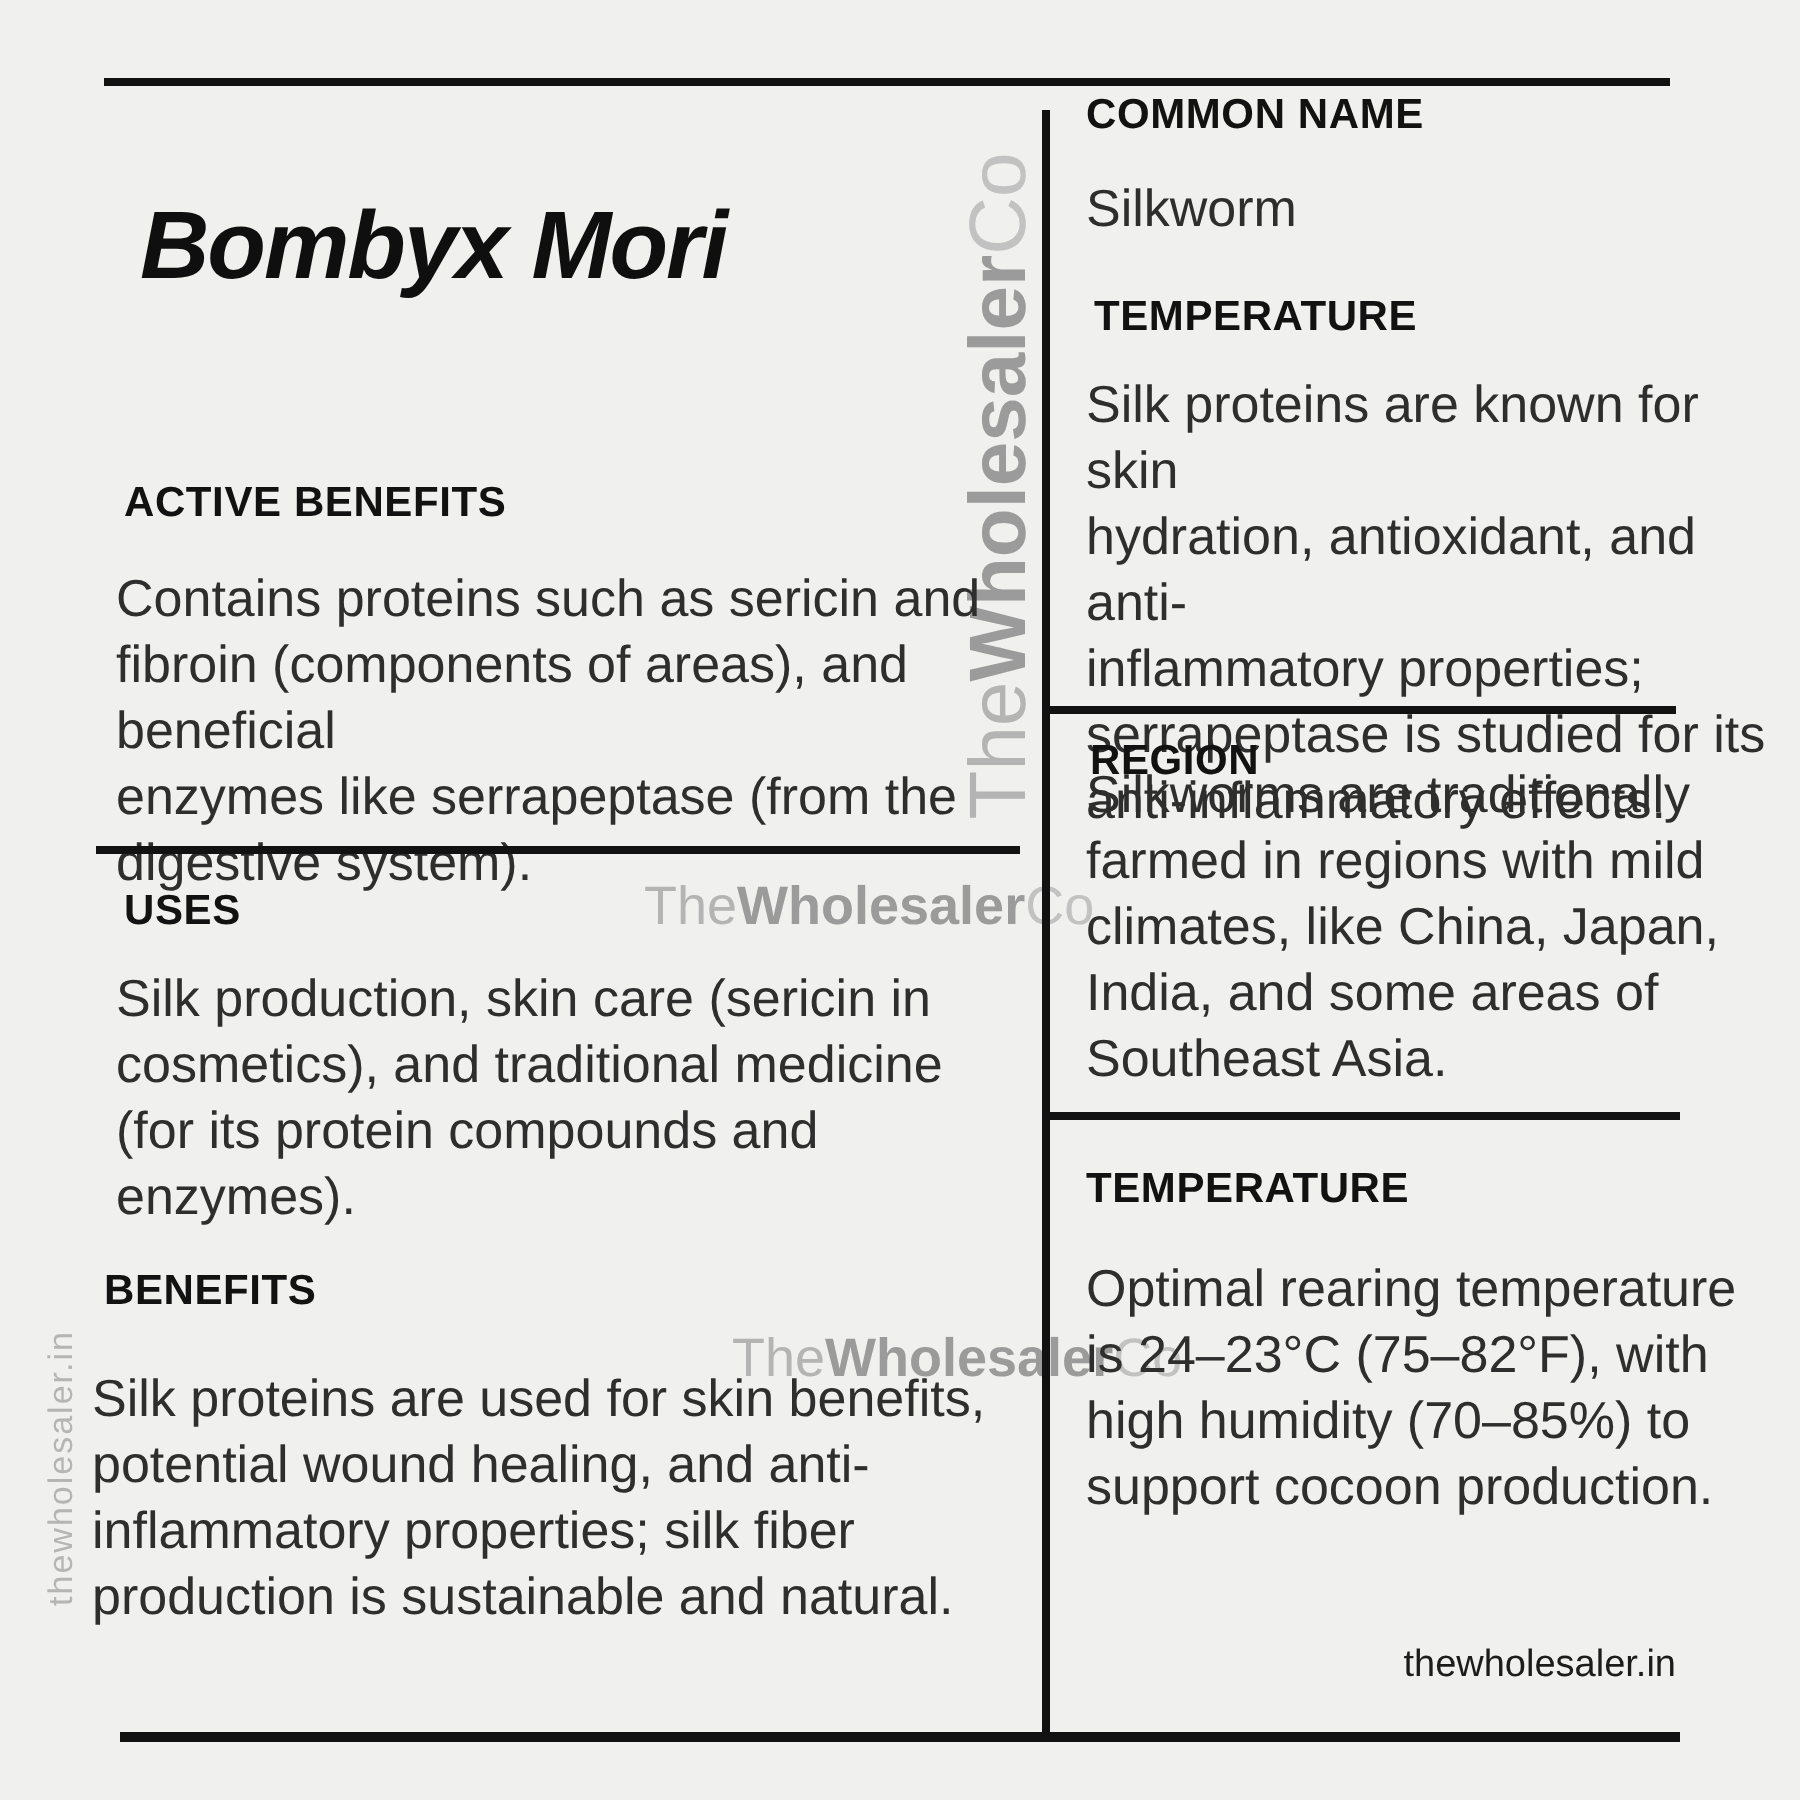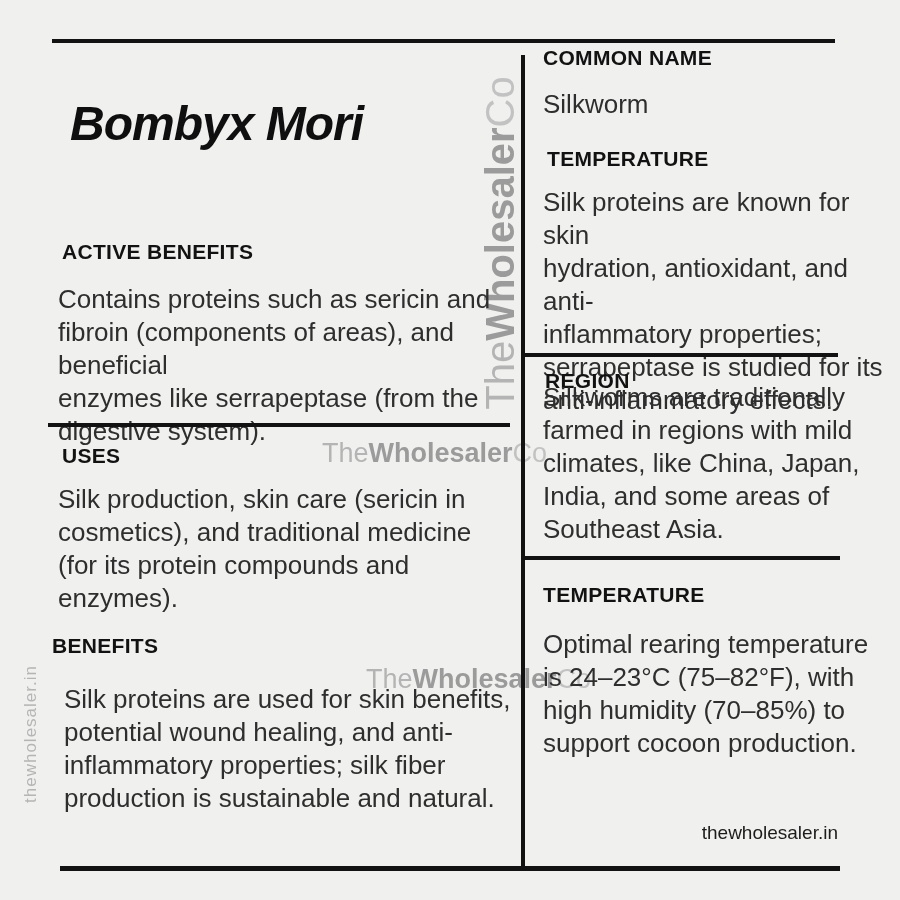--- a/index.html
+++ b/index.html
@@ -95,21 +95,21 @@
 enzymes like serrapeptase (from the
 digestive system).</div>
 
 <div class="abs content sec-heading" style="left:62px; top:444px;text-align:center;">USES</div>
 <div class="abs content sec-body" style="left:58px; top:483px; width:440px;">Silk production, skin care (sericin in
 cosmetics), and traditional medicine
 (for its protein compounds and
 enzymes).</div>
 
 <div class="abs content sec-heading" style="left:52px; top:634px;">BENEFITS</div>
-<div class="abs content sec-body" style="left:64px; top:683px; width:450px;">Silk proteins are used for skin benefits,
+<div class="abs content sec-body" style="left:46px; top:683px; width:450px;">Silk proteins are used for skin benefits,
 potential wound healing, and anti-
 inflammatory properties; silk fiber
 production is sustainable and natural.</div>
 
 <div class="abs content sec-heading" style="left:543px; top:46px;">COMMON NAME</div>
 <div class="abs content sec-body" style="left:543px; top:88px; width:330px;">Silkworm</div>
 
 <div class="abs content sec-heading" style="left:547px; top:147px;">TEMPERATURE</div>
 <div class="abs content sec-body" style="left:543px; top:186px; width:345px;">Silk proteins are known for skin
 hydration, antioxidant, and anti-

